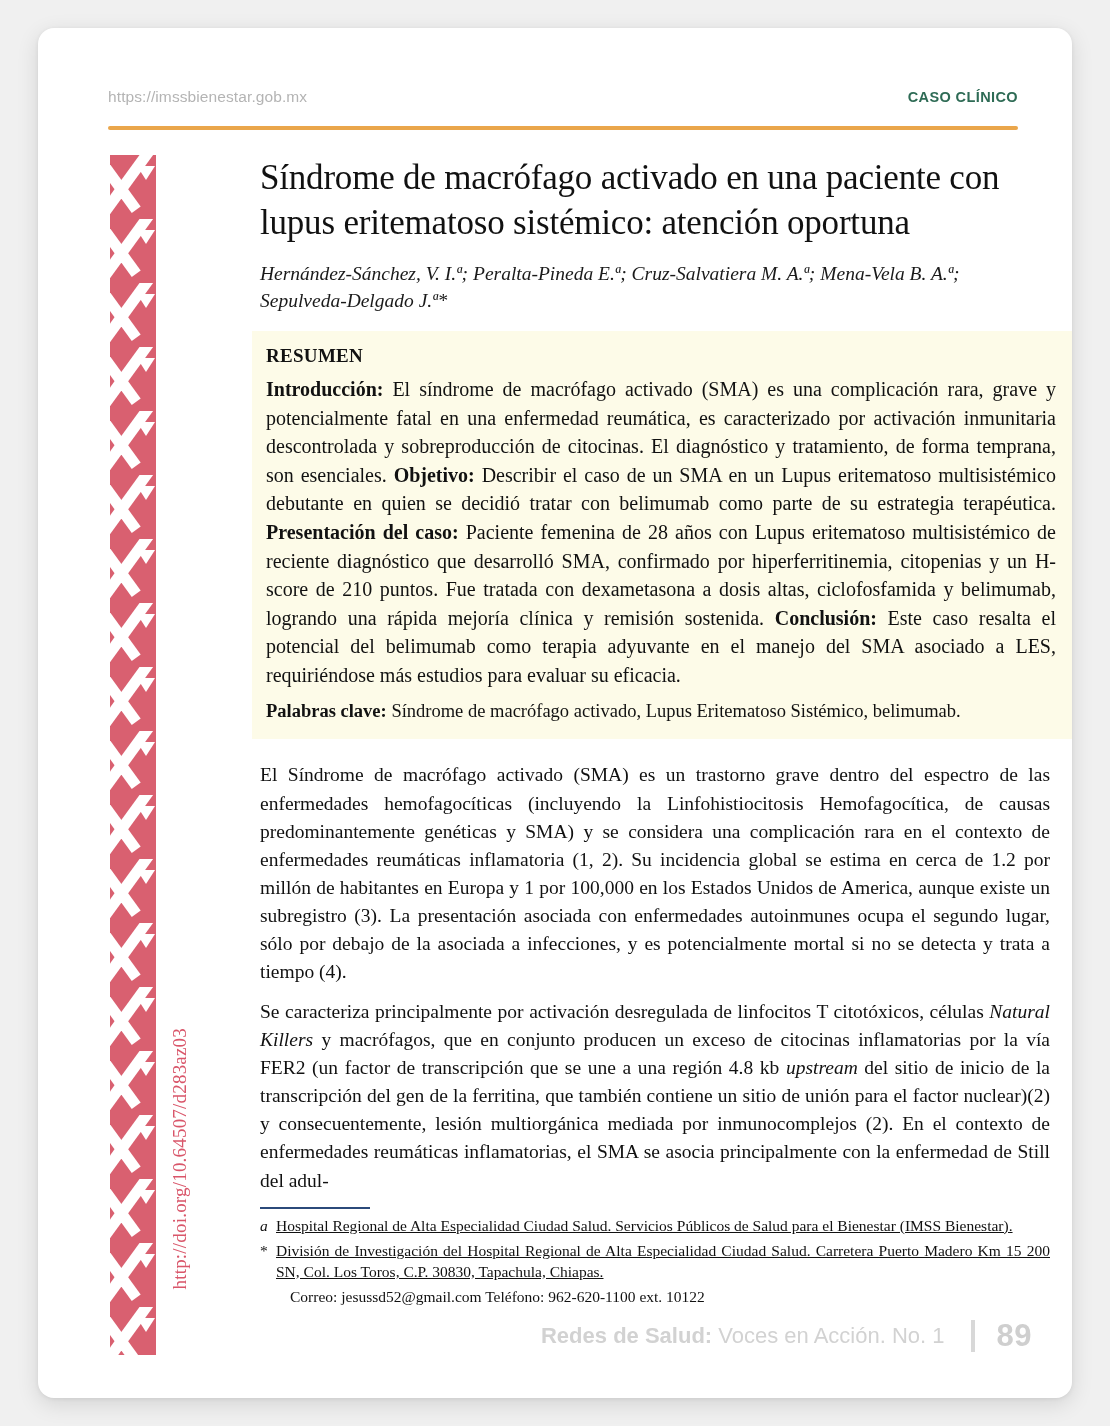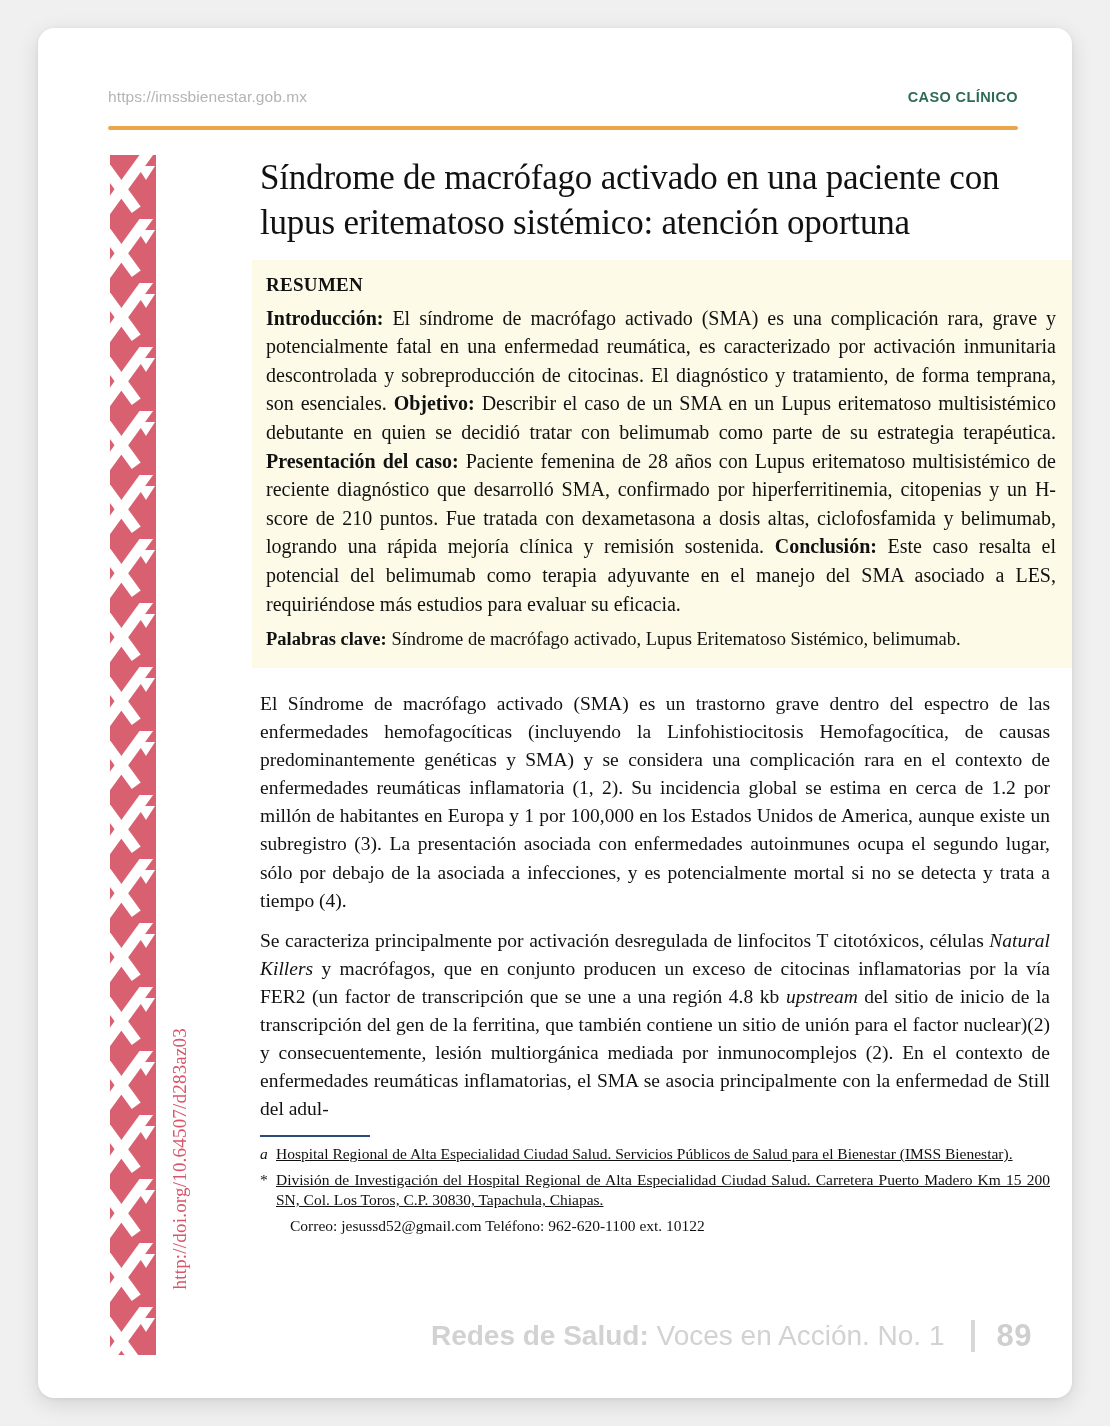--- a/index.html
+++ b/index.html
@@ -250,21 +250,21 @@
     top: 1290px;
     width: 1034px;
     display: flex;
     align-items: center;
     justify-content: flex-end;
     padding-right: 40px;
     box-sizing: border-box;
   }
   .footer-journal {
     font-family: "Liberation Sans", sans-serif;
-    font-size: 28px;
+    font-size: 22px;
     color: #d2d2d2;
   }
   .footer-journal .jname { font-weight: bold; }
   .footer-divider {
     width: 4px;
     height: 32px;
     background: #d8d8d8;
     margin: 0 22px 0 26px;
   }
   .footer-pageno {
@@ -366,20 +366,24 @@
     </div>
 
   <div class="doi">
     <span class="doi-text">http://doi.org/10.64507/d283az03</span>
   </div>
 
   <div class="content">
 
     <h1 class="title">Síndrome de macrófago activado en una paciente con lupus eritematoso sistémico: atención oportuna</h1>
 
+    <p class="authors">
+      <span>Hernández-Sánchez, V. I.ª; Peralta-Pineda E.ª; Cruz-Salvatiera M. A.ª; Mena-Vela B.</span>
+      <span>A.ª; Sepulveda-Delgado J.ª*</span>
+    </p>
 
     <div class="abstract">
       <div class="abstract-heading">RESUMEN</div>
       <p class="abstract-body">
         <b>Introducción:</b><span> El síndrome de macrófago activado (SMA) es una complicación rara, grave y potencialmente fatal en una enfermedad reumática, es caracterizado por activación inmunitaria descontrolada y sobreproducción de citocinas. El diagnóstico y tratamiento, de forma temprana, son esenciales. </span><b>Objetivo:</b><span> Describir el caso de un SMA en un  Lupus eritematoso multisistémico debutante en quien se decidió tratar con belimumab como parte de su estrategia terapéutica. </span><b>Presentación del caso:</b><span> Paciente femenina de 28 años con Lupus eritematoso multisistémico de reciente diagnóstico que desarrolló SMA, confirmado por hiperferritinemia, citopenias y un H-score de 210 puntos. Fue tratada con dexametasona a dosis altas, ciclofosfamida y belimumab, logrando una rápida mejoría clínica y remisión sostenida. </span><b>Conclusión:</b><span> Este caso resalta el potencial del belimumab como terapia adyuvante en el manejo del SMA asociado a LES, requiriéndose más estudios para evaluar su eficacia.</span>
       </p>
       <p class="abstract-keywords">
         <b>Palabras clave:</b><span> Síndrome de macrófago activado, Lupus Eritematoso Sistémico, belimumab.</span>
       </p>
     </div>

